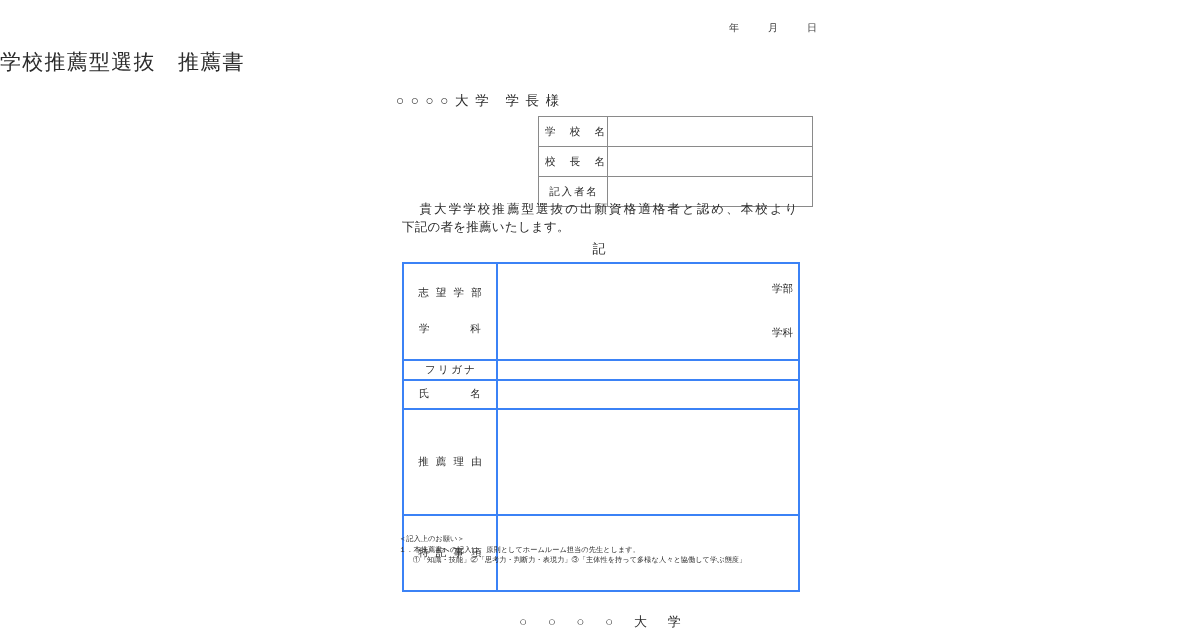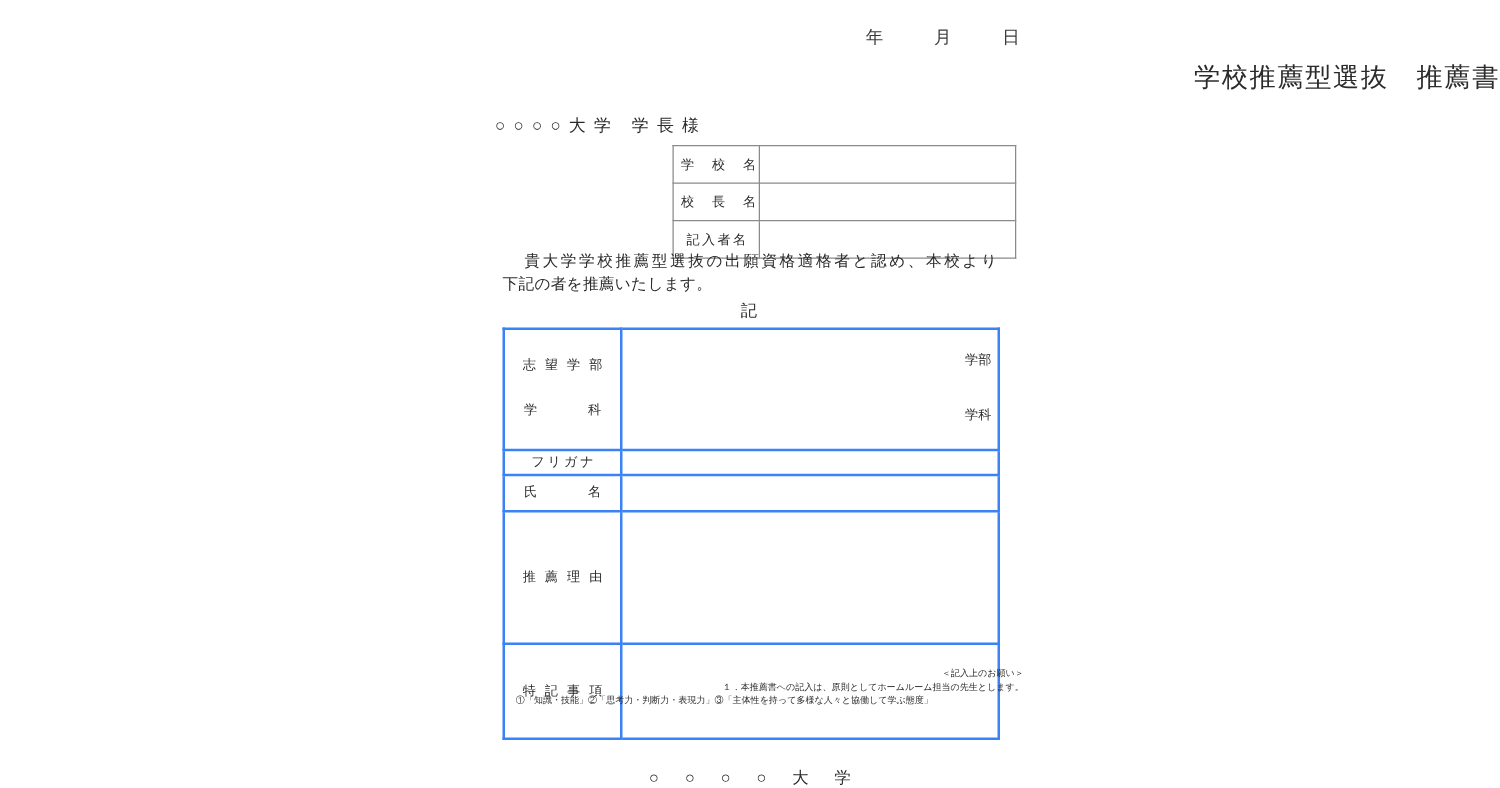--- a/index.html
+++ b/index.html
@@ -23,33 +23,33 @@
     height: 630px;
   }
 
   
   .date-line {
     position: absolute;
     left: 640px;
     top: 21px;
     width: 180px;
     text-align: right;
-    font-size: 14px;
+    font-size: 10px;
     letter-spacing: 0.30em;
     color: #3a3a3a;
     white-space: pre;
   }
 
   
   .doc-title {
     position: absolute;
     left: 0;
     top: 48px;
     width: 1200px;
-    text-align: right;
+    text-align: left;
     font-size: 21px;
     letter-spacing: 0.06em;
     color: #2b2b2b;
     white-space: pre;
   }
 
   
   .addressee {
     position: absolute;
     left: 396px;
@@ -184,21 +184,20 @@
     top: 534px;
     width: 420px;
     font-size: 7.2px;
     line-height: 1.48;
     color: #2b2b2b;
   }
   .notes .nline {
     display: block;
     white-space: nowrap;
     letter-spacing: 0.005em;
-    text-align: right;
   }
   .notes .nsub {
     display: block;
     white-space: nowrap;
     padding-left: 1.9em;
     letter-spacing: 0.005em;
   }
 
   
   .footer-univ {

